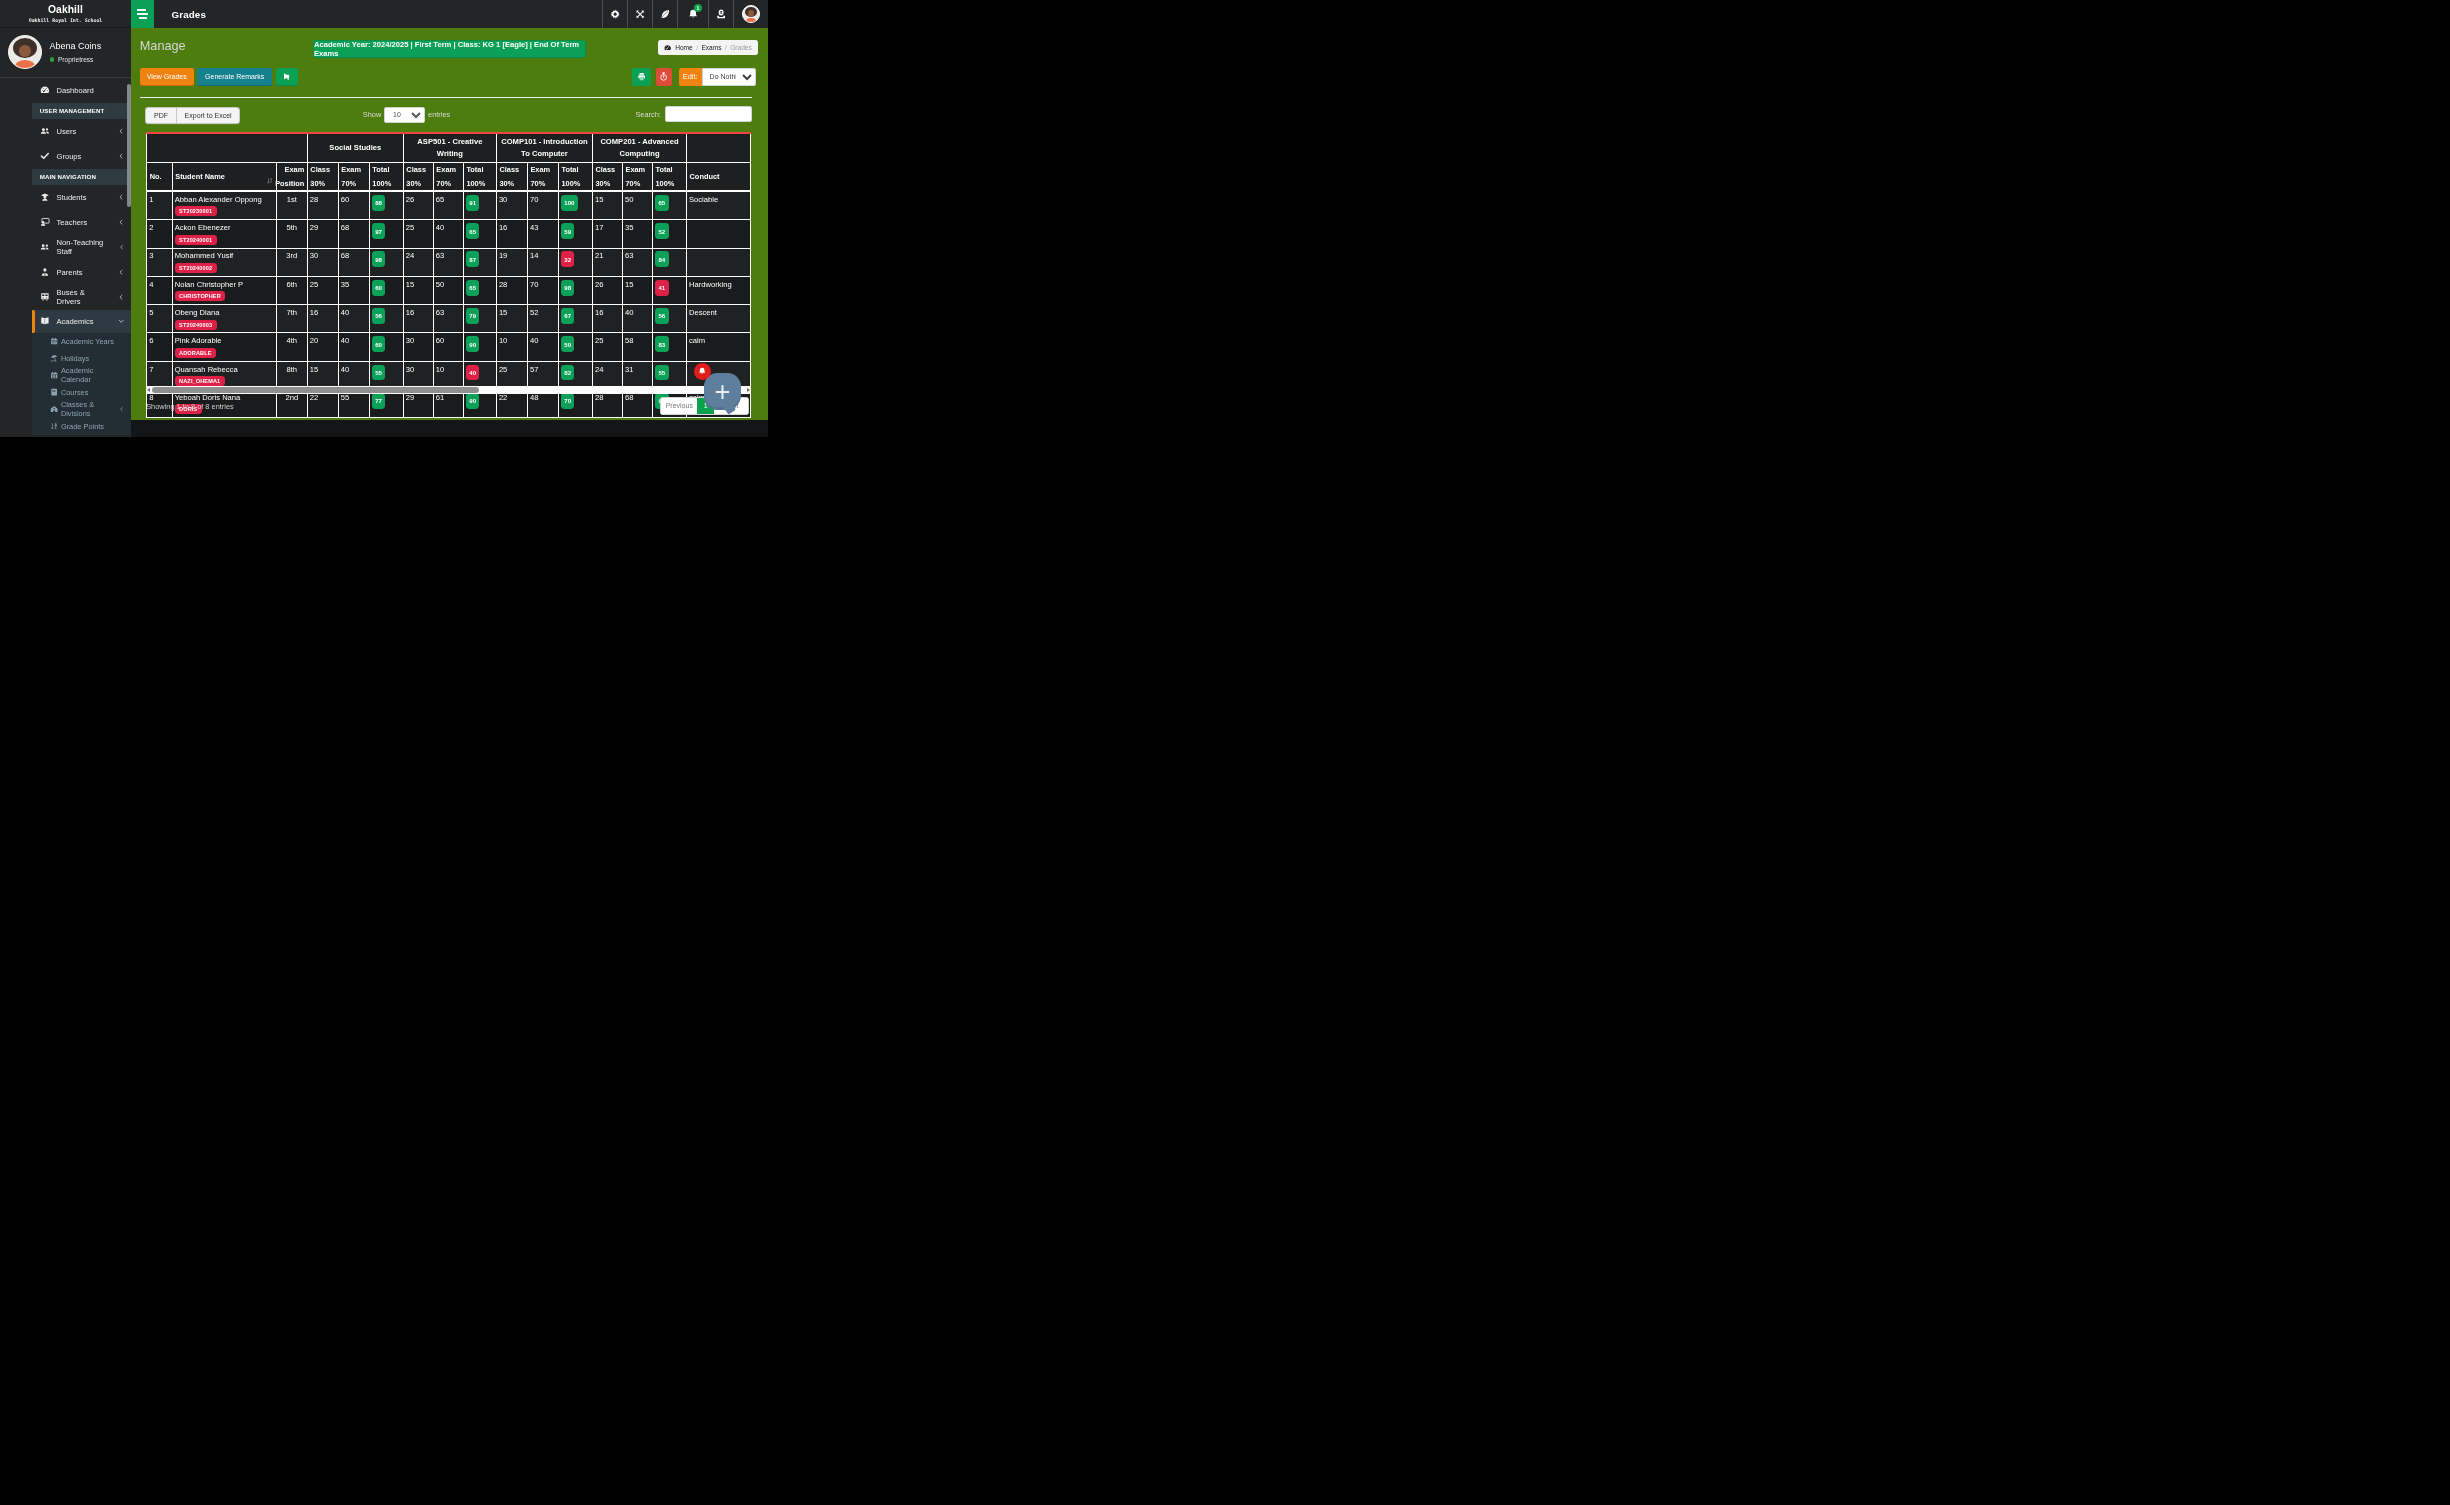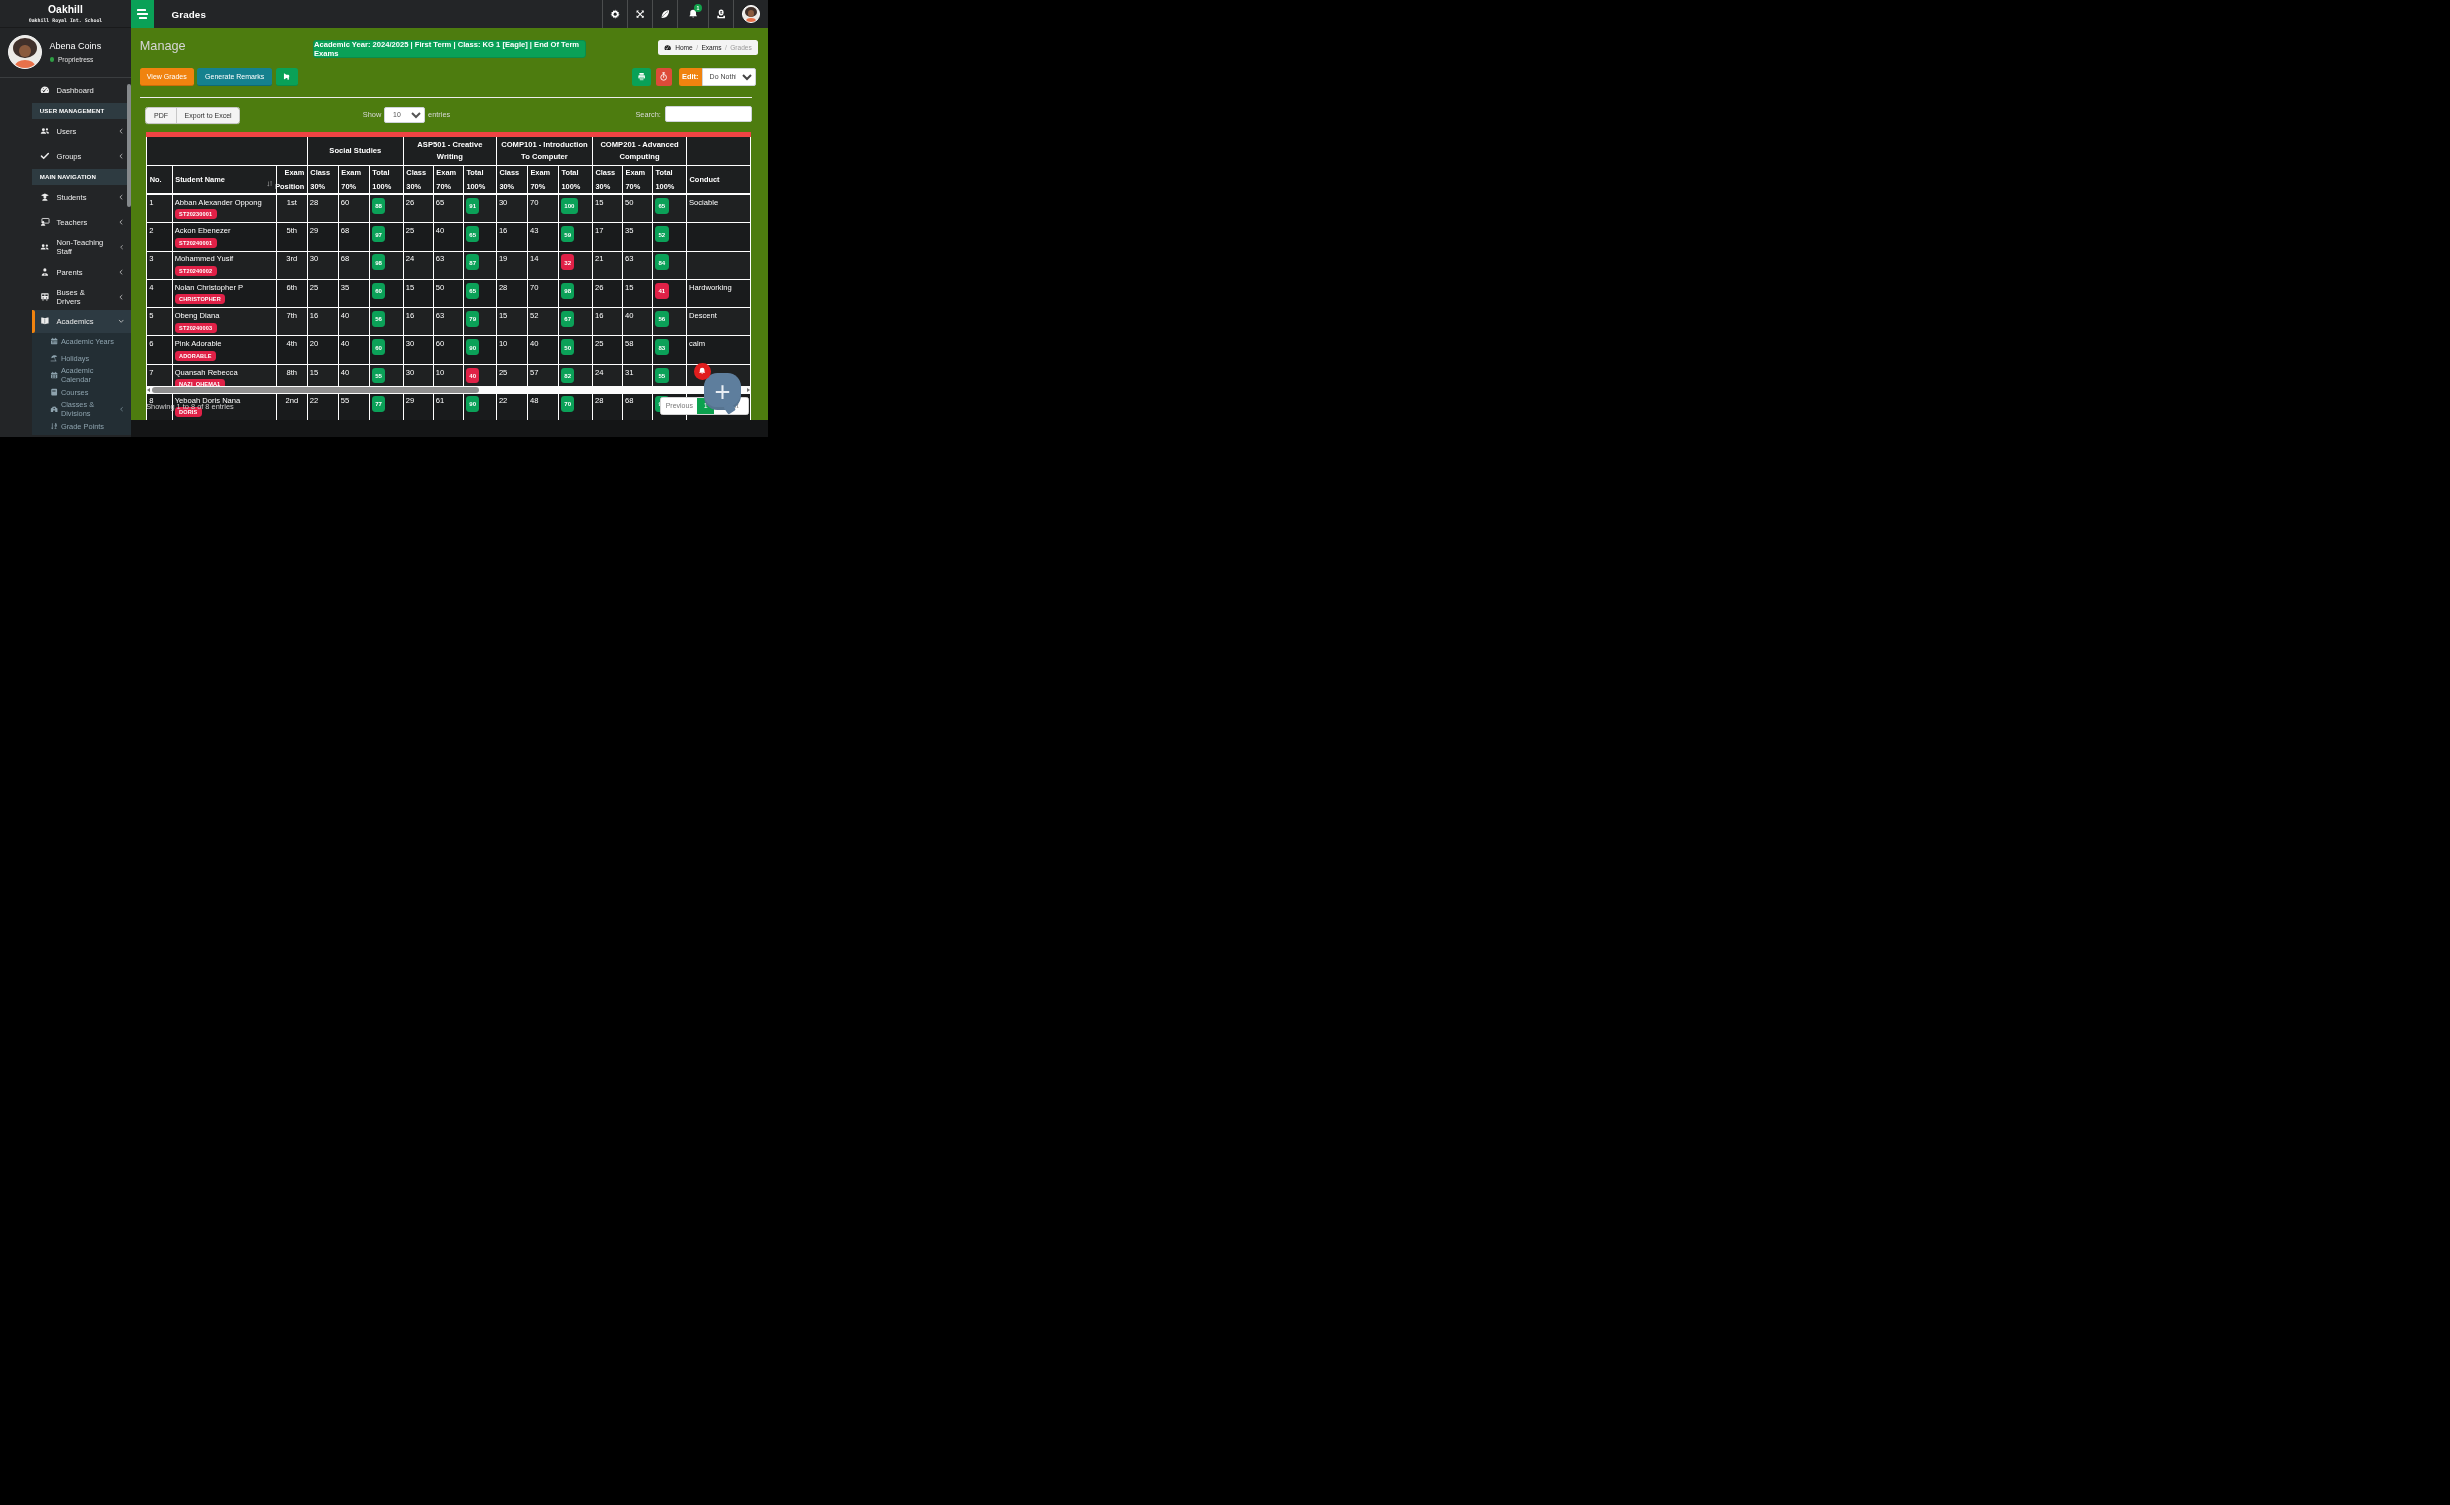--- a/index.html
+++ b/index.html
@@ -68,35 +68,35 @@
   .actions-left{position:absolute;left:8.8px;top:40px;display:flex;gap:3.4px;height:17.6px;}
   .btn-viewgrades{width:54px;background:var(--c-orange);border-bottom:1px solid #c96d0a;}
   .btn-remarks{width:75px;background:var(--c-teal);border-bottom:1px solid #0f6a76;}
   .btn-megaphone{width:22px;background:var(--c-green);--ibg:var(--c-green);display:flex;align-items:center;justify-content:center;border-bottom:1px solid #0a8c4c;}
   .btn-megaphone .ni{width:9.3px;height:9.3px;fill:#fff;transform:scaleX(-1);}
   .actions-right{position:absolute;right:12.3px;top:40px;display:flex;height:17.6px;align-items:stretch;}
   .btn-print{width:19.6px;background:var(--c-green);--ibg:var(--c-green);display:flex;align-items:center;justify-content:center;margin-right:4.4px;}
   .btn-print .ni{width:9.3px;height:9.3px;fill:#fff;}
   .btn-timer{width:16px;background:var(--c-red);display:flex;align-items:center;justify-content:center;margin-right:6.9px;}
   .btn-timer .ni{width:9.3px;height:9.3px;}
-  .edit-label{width:23px;background:var(--c-orange);border-radius:2.5px 0 0 2.5px;display:flex;align-items:center;justify-content:center;font-size:7.4px;font-weight:bold;color:#fff;}
+  .edit-label{width:23px;background:var(--c-orange);border-radius:2.5px 0 0 2.5px;display:flex;align-items:center;justify-content:center;font-size:7.4px;font-weight:normal;color:#fff;}
   .edit-select{width:54px;border-radius:0 2px 2px 0;border:0.5px solid #cfd4da;background:#fff;color:#444;font-size:7px;font-family:inherit;padding:0 2.9px;}
 
   
   .panel{position:absolute;left:8.8px;top:69px;width:612px;height:323px;border-top:0.5px solid #ededed;}
   .export-group{position:absolute;left:5.4px;top:8.8px;display:flex;height:17px;border:0.5px solid #c8c8c8;border-radius:2.5px;overflow:hidden;box-shadow:0 0.5px 0 rgba(255,255,255,.15);}
   .btn-export{background:#f4f4f4;color:#333;font-size:7px;font-family:inherit;border:none;cursor:pointer;padding:0 7.8px;}
   .btn-export + .btn-export{border-left:0.5px solid #c8c8c8;}
   .show-group{position:absolute;left:223px;top:8.8px;display:flex;align-items:center;gap:2.9px;font-size:7.4px;color:#d9d9d9;}
   .show-select{width:41px;height:16px;background:#fff;border:0.5px solid #cfd4da;border-radius:2px;color:#555;font-size:6.9px;font-family:inherit;padding:0 3.9px;}
   .search-group{position:absolute;right:0;top:8.3px;display:flex;align-items:center;gap:3.9px;font-size:7.4px;color:#d9d9d9;}
   .search-input{width:87px;height:16px;background:#fff;border:0.5px solid #cfd4da;border-radius:2px;padding:0 3.9px;font-size:6.9px;font-family:inherit;color:#333;}
 
   
-  .grades{position:absolute;left:6.4px;top:34px;width:605px;border-collapse:collapse;table-layout:fixed;border-left:0.5px solid #fff;border-right:0.5px solid #fff;border-top:5px solid #ef4444;}
+  .grades{position:absolute;left:6.4px;top:34px;width:605px;border-collapse:collapse;table-layout:fixed;border-left:0.5px solid #fff;border-right:0.5px solid #fff;border-top:2px solid #ef4444;}
   .grades th{background:#1d1f20;}
   .gh{height:27px;border-right:0.5px solid #fff;border-bottom:1px solid #fff;font-size:7.6px;font-weight:bold;text-align:center;padding:2px 3.9px;line-height:1.55;}
   .sh{height:27.4px;border-right:0.5px solid #fff;border-bottom:2px solid #fff;font-size:7.4px;font-weight:bold;text-align:left;padding:2.5px 2.5px;vertical-align:middle;position:relative;}
   .h2{display:flex;flex-direction:column;justify-content:space-between;height:22.5px;}
   .sh-pos .h2{align-items:flex-end;}
   .sorticon{position:absolute;right:2.5px;top:14.7px;width:7.4px;height:7.4px;fill:#8a8a8a;}
   .grades td{border-right:0.5px solid #fff;border-bottom:1px solid #fff;vertical-align:top;padding:2.9px 2px;height:24px;font-size:7.6px;color:#fff;}
   .grades tbody tr:nth-child(odd) td{background:#1f2122;}
   .grades tbody tr:nth-child(even) td{background:#191b1c;}
   .c-pos{text-align:center;}

